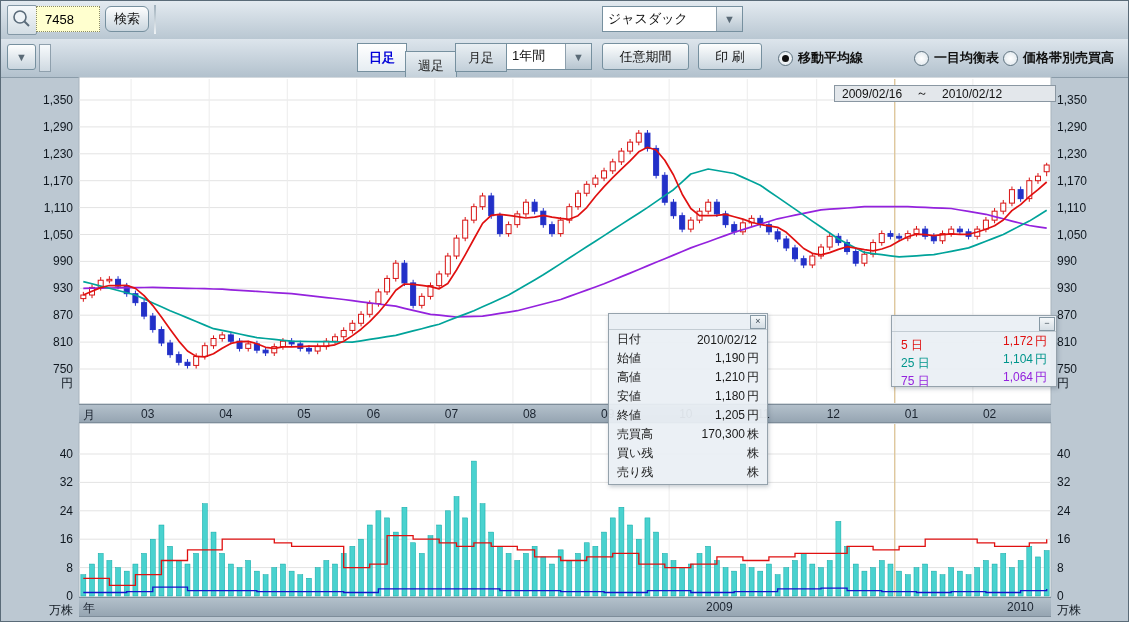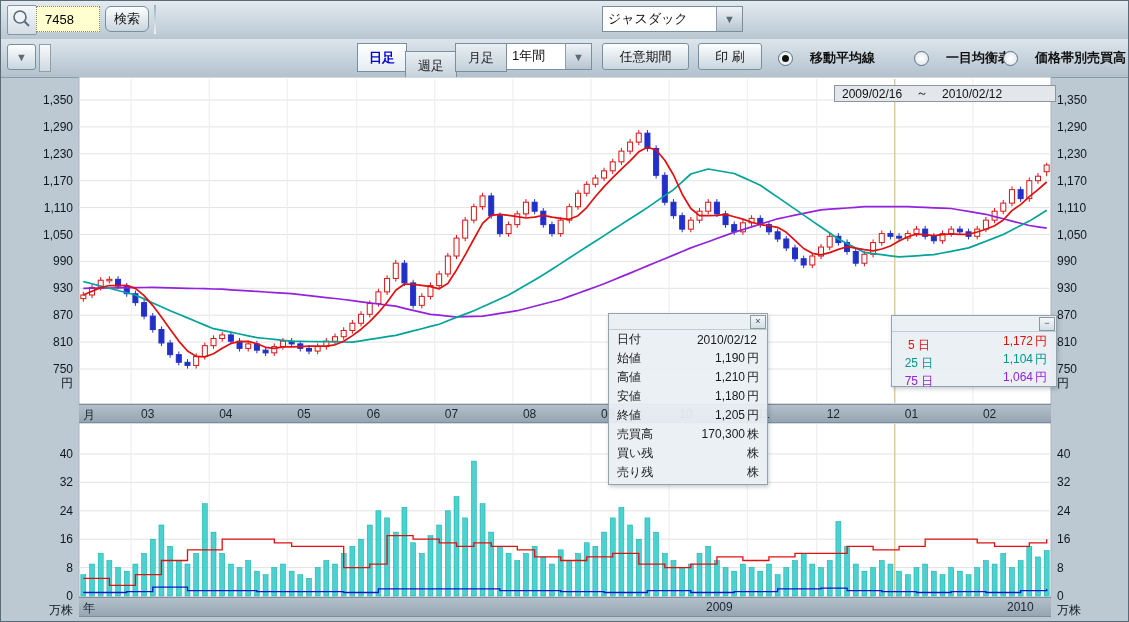--- a/index.html
+++ b/index.html
@@ -15,21 +15,21 @@
   .input{position:absolute;border:1px solid #76909f;background:#fff;font-size:13px;padding:2px 5px;
     font-family:"Liberation Sans","DejaVu Sans",sans-serif;box-sizing:border-box;}
   .code{background:#ffffcf;border:1px dotted #8a8a68;}
   .select{position:absolute;display:flex;border:1px solid #76909f;background:#fff;box-sizing:border-box;}
   .select .val{flex:1;font-size:13px;padding:3px 5px;color:#111;white-space:nowrap;overflow:hidden;}
   .select .arrow{width:25px;background:linear-gradient(#eef3f6,#b7c5d0);border-left:1px solid #8ea0ad;
     color:#5a6a76;font-size:11px;display:flex;align-items:center;justify-content:center;}
   .tab{position:absolute;display:flex;align-items:center;justify-content:center;font-size:13px;color:#222;
     background:linear-gradient(#e9eff3,#c2cfd9);border:1px solid #76909f;cursor:pointer;}
   .tab.active{background:linear-gradient(#ffffff,#e6edf2);color:#0000d8;font-weight:bold;}
-  .radio-item{position:absolute;display:flex;align-items:center;gap:17px;font-size:13px;font-weight:600;color:#111;font-family:Liberation Serif, serif;}
+  .radio-item{position:absolute;display:flex;align-items:center;gap:5px;font-size:13px;font-weight:600;color:#111;font-family:Liberation Serif, serif;}
   .radio{width:15px;height:15px;border-radius:50%;background:radial-gradient(#ffffff,#dbe4ea);
     border:1px solid #5f7380;box-sizing:border-box;position:relative;}
   .radio-item.on .radio::after{content:"";position:absolute;left:3px;top:3px;width:7px;height:7px;border-radius:50%;background:#101010;}
   .mini-strip{position:absolute;background:linear-gradient(#f7fafc,#cfd9e1);border:1px solid #8fa0ad;}
   
   #chart-svg{position:absolute;left:0;top:76px;}
   .strip{position:absolute;left:78px;width:972px;background:linear-gradient(#b3c0cb,#96a5b2);
     border-top:1px solid #7e8d9a;border-bottom:1px solid #7e8d9a;box-sizing:border-box;z-index:2;}
   .strip-month{top:403px;height:19px;}
   .strip-year{top:596px;height:20px;}
@@ -43,21 +43,21 @@
   .fb-head{position:relative;height:15px;border-bottom:1px solid #c3ccd3;}
   .fb-btn{position:absolute;right:1px;top:1px;width:14px;height:12px;border:1px solid #8698a4;
     background:linear-gradient(#f5f8fa,#d4dde4);font-size:9px;line-height:11px;text-align:center;color:#3c4a55;cursor:pointer;}
   #tooltip{left:607px;top:312px;width:160px;height:172px;}
   #legend{left:890px;top:314px;width:166px;height:72px;}
   .tt-row{display:flex;align-items:center;height:19px;padding:0 8px;}
   .tt-label{color:#1a1a1a;}
   .tt-val{margin-left:auto;display:flex;align-items:baseline;}
   .tt-unit{margin-left:2px;}
   .lg-row{display:flex;align-items:center;height:18px;padding:0 9px;}
-  .lg-label{width:36px;text-align:center;margin-top:8px;}
+  .lg-label{width:36px;text-align:left;margin-top:8px;}
   .lg-val{margin-left:auto;}
   .lg-unit{margin-left:2px;}
   .s0{color:#e01010;} .s1{color:#00958c;} .s2{color:#9422dd;}
   .divider{position:absolute;width:2px;background:linear-gradient(#9fb0bc,#eef2f5);}
 </style>
 </head>
 <body>
 
 <div class="window">
 

